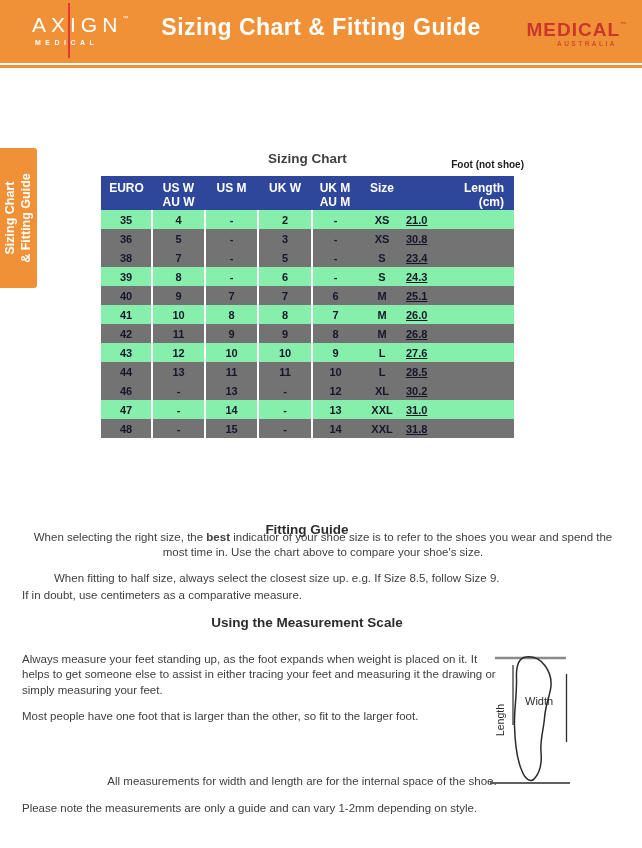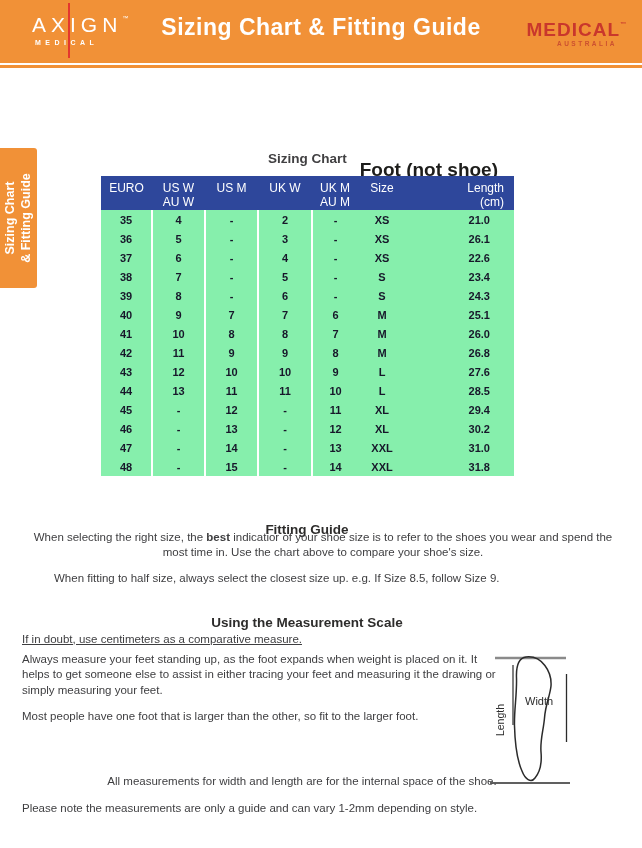--- a/index.html
+++ b/index.html
@@ -28,51 +28,51 @@
   .side-tab{position:absolute;left:0;top:148px;width:37px;height:140px;background:#F19137;border-radius:0 3px 3px 0;}
   .side-tab-text{
     position:absolute;left:50%;top:50%;width:140px;height:34px;
     transform:translate(-50%,-50%) rotate(-90deg);
     color:#fff;font-weight:bold;font-size:12.5px;line-height:16px;text-align:center;
   }
 
   
   .chart-title{position:absolute;left:101px;top:151px;width:413px;text-align:center;
     font-size:13.5px;font-weight:bold;color:#414042;}
-  .foot-note{position:absolute;left:85px;top:159px;width:413px;text-align:right;
-    font-size:19px;font-weight:bold;color:#1d1d1b;}
+  .foot-note{position:absolute;left:111px;top:159px;width:413px;text-align:right;
+    font-size:10px;font-weight:bold;color:#1d1d1b;}
   table.size-table{
     position:absolute;left:101px;top:176px;width:413px;
     border-collapse:collapse;table-layout:fixed;
   }
   .size-table thead tr{background:#2E479B;height:34px;}
   .size-table th{
-    color:#fff;font-size:12px;font-weight:normal;line-height:13.5px;
+    color:#fff;font-size:12px;font-weight:bold;line-height:13.5px;
     vertical-align:top;padding:6px 0 0 0;text-align:center;
   }
   .size-table th .l2{display:block;}
   .size-table th:last-child{text-align:right;padding-right:10px;}
   .size-table td{
     height:19px;padding:0;text-align:center;
     font-size:11px;font-weight:bold;color:#17172a;
   }
-  .size-table td:last-child{text-align:right;padding-right:24px;}
+  .size-table td:last-child{text-align:left;padding-right:24px;text-decoration:underline;}
   .size-table tbody td:nth-child(-n+4){border-right:2px solid #fff;}
   .size-table tr.teal{background:#86efac;}
-  .size-table tr.lilac{background:#86efac;}
+  .size-table tr.lilac{background:#737373;}
 
   
   .sec-heading{position:absolute;left:0;width:614px;text-align:center;
     font-size:13.5px;font-weight:bold;color:#2d2c2b;margin-top:28px;}
   .para{position:absolute;left:22px;font-size:11.5px;line-height:15.5px;color:#3e3e40;}
   #fg-heading{top:494px;}
   #fg-p1{top:518px;width:602px;text-align:center;}
   #fg-p2{top:559px;width:602px;margin-left:32px;}
   #ms-heading{top:587px;}
-  #ms-p1{top:620px;width:520px;text-decoration:underline;}
+  #ms-p1{top:576px;width:520px;}
   #ms-p2{top:640px;width:474px;}
   #ms-p3{top:697px;width:560px;}
   #ms-p4{top:762px;width:560px;text-align:center;}
   #ms-p5{top:789px;width:462px;}
   .bold{font-weight:bold;}
 
   
   .foot-diagram{position:absolute;left:490px;top:648px;}
 </style>
 </head>
@@ -133,30 +133,21 @@
         <td>XS</td>
         <td>21.0</td>
       </tr>
       <tr class="lilac">
         <td>36</td>
         <td>5</td>
         <td>-</td>
         <td>3</td>
         <td>-</td>
         <td>XS</td>
-        <td>26.1</td>
-      </tr>
-      <tr class="teal">
-        <td>37</td>
-        <td>6</td>
-        <td>-</td>
-        <td>4</td>
-        <td>-</td>
-        <td>XS</td>
-        <td>22.6</td>
+        <td>30.8</td>
       </tr>
       <tr class="lilac">
         <td>38</td>
         <td>7</td>
         <td>-</td>
         <td>5</td>
         <td>-</td>
         <td>S</td>
         <td>23.4</td>
       </tr>
@@ -206,29 +197,20 @@
         <td>27.6</td>
       </tr>
       <tr class="lilac">
         <td>44</td>
         <td>13</td>
         <td>11</td>
         <td>11</td>
         <td>10</td>
         <td>L</td>
         <td>28.5</td>
-      </tr>
-      <tr class="teal">
-        <td>45</td>
-        <td>-</td>
-        <td>12</td>
-        <td>-</td>
-        <td>11</td>
-        <td>XL</td>
-        <td>29.4</td>
       </tr>
       <tr class="lilac">
         <td>46</td>
         <td>-</td>
         <td>13</td>
         <td>-</td>
         <td>12</td>
         <td>XL</td>
         <td>30.2</td>
       </tr>

